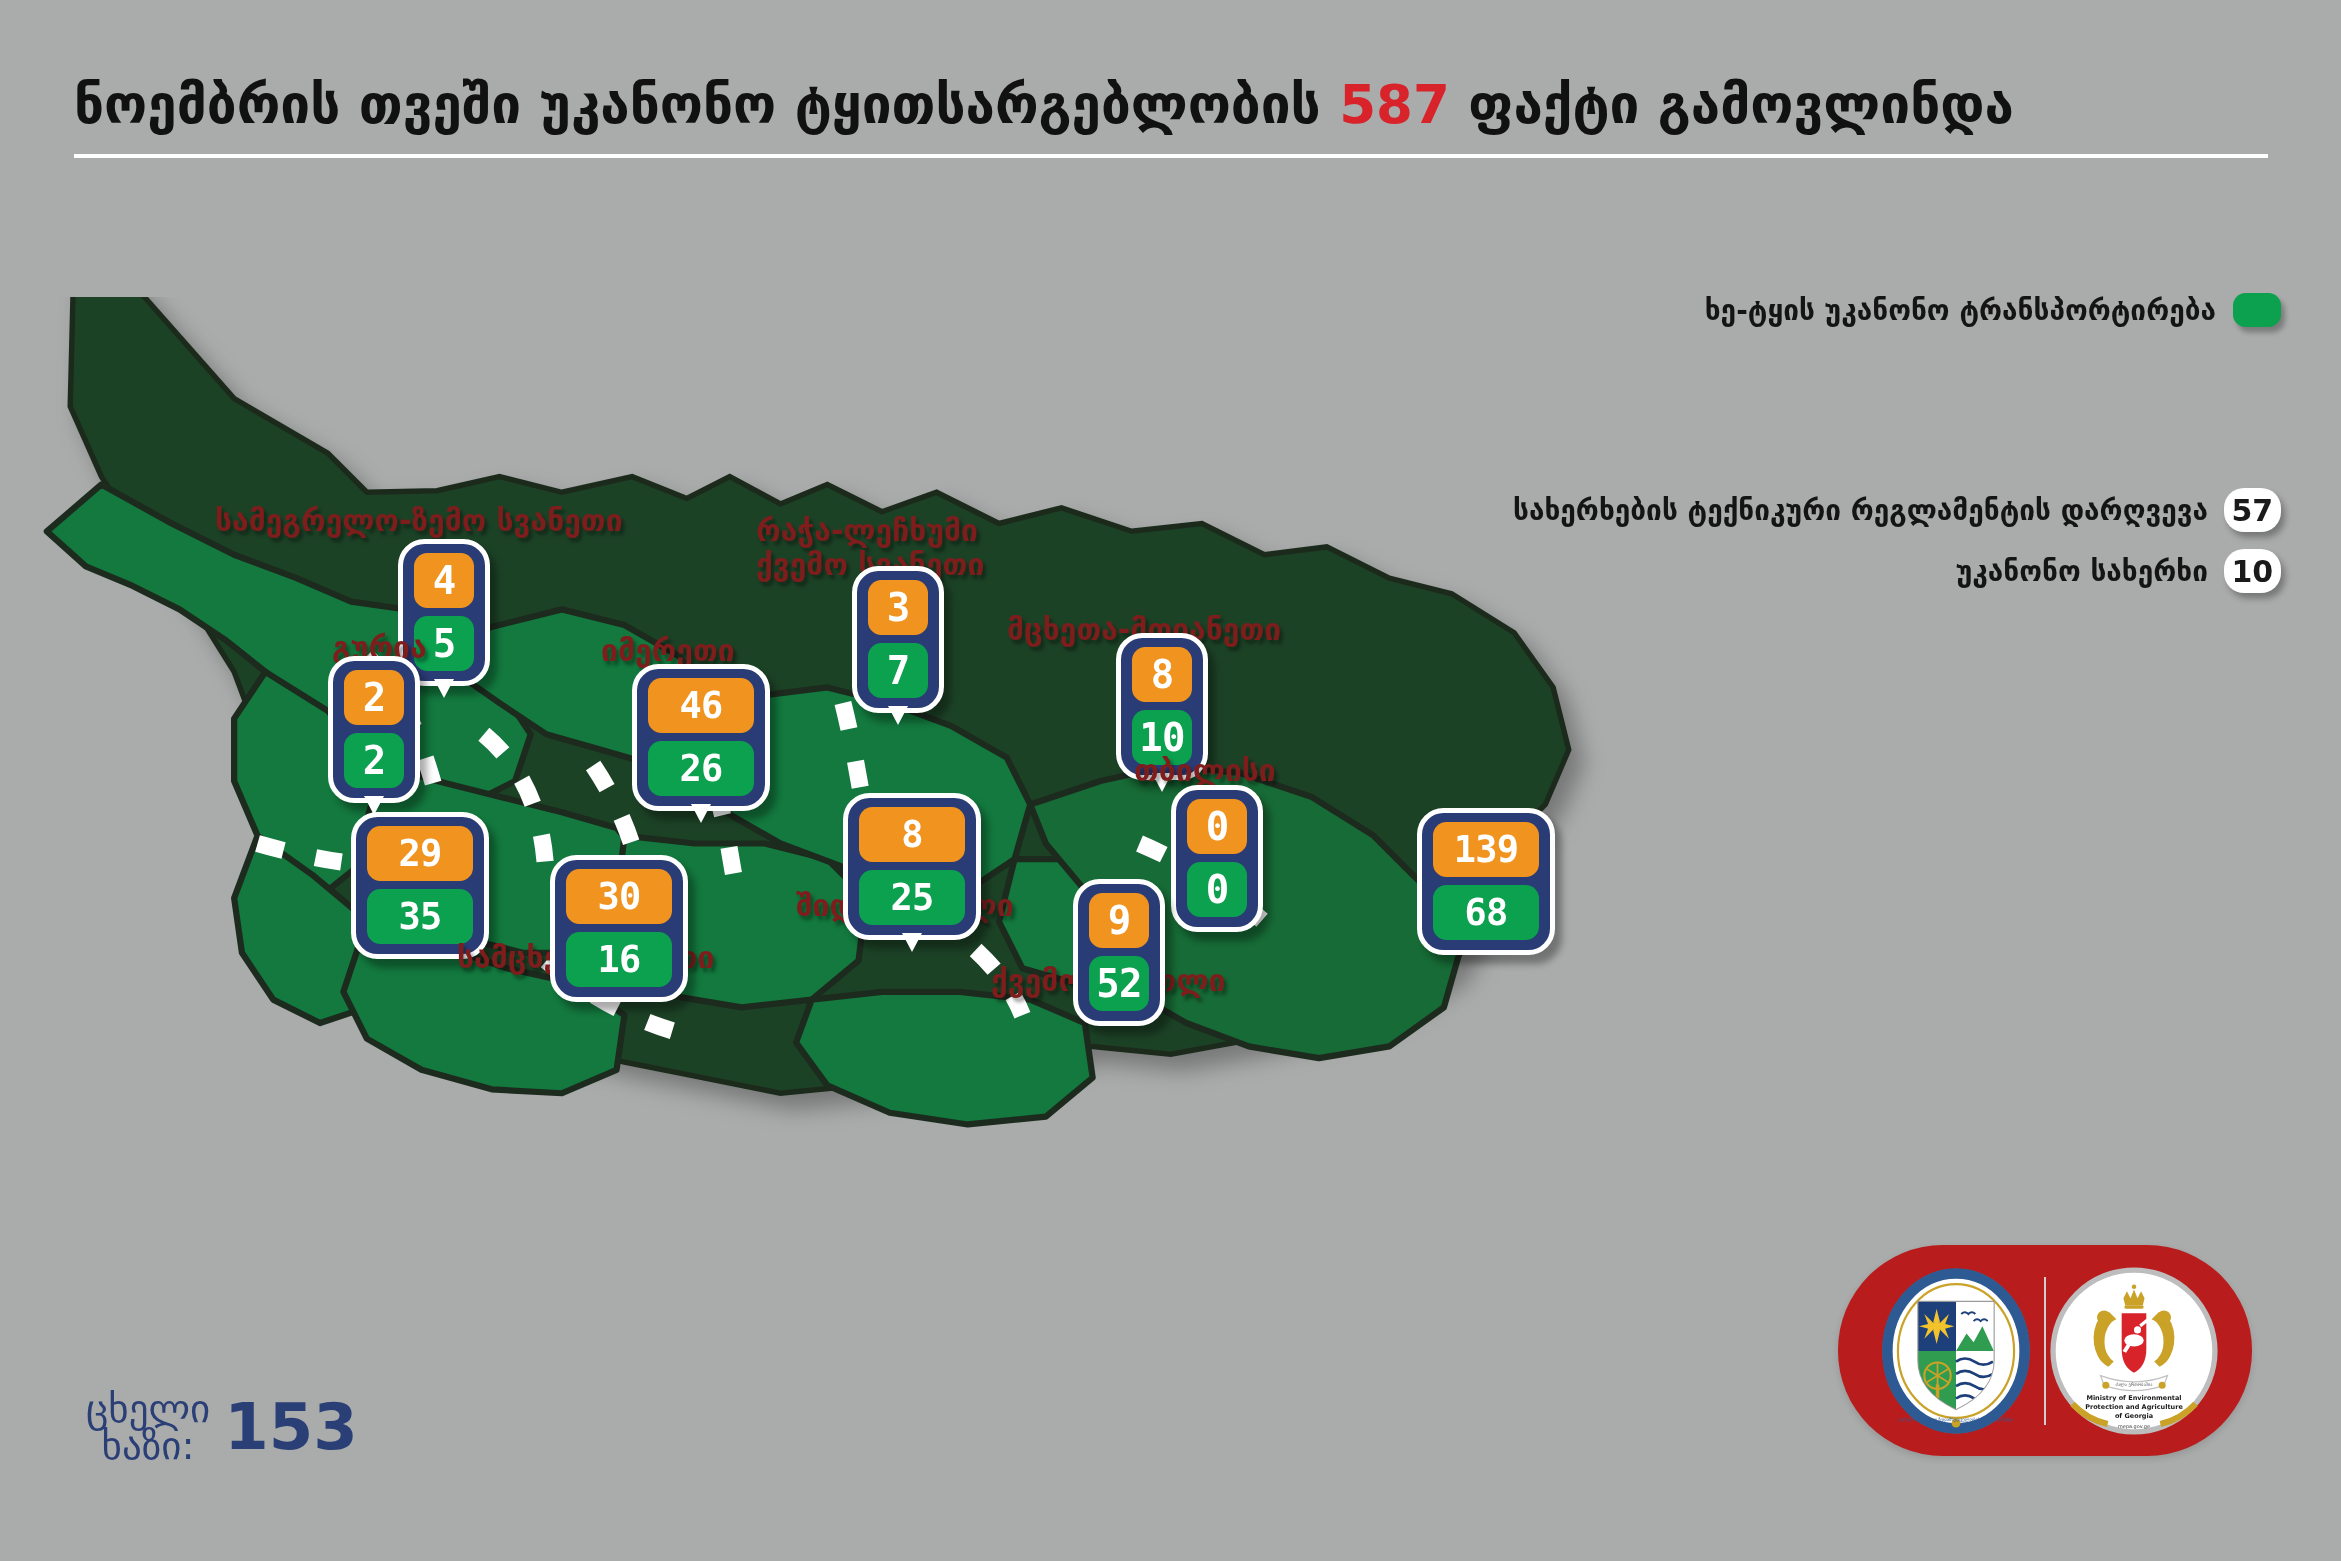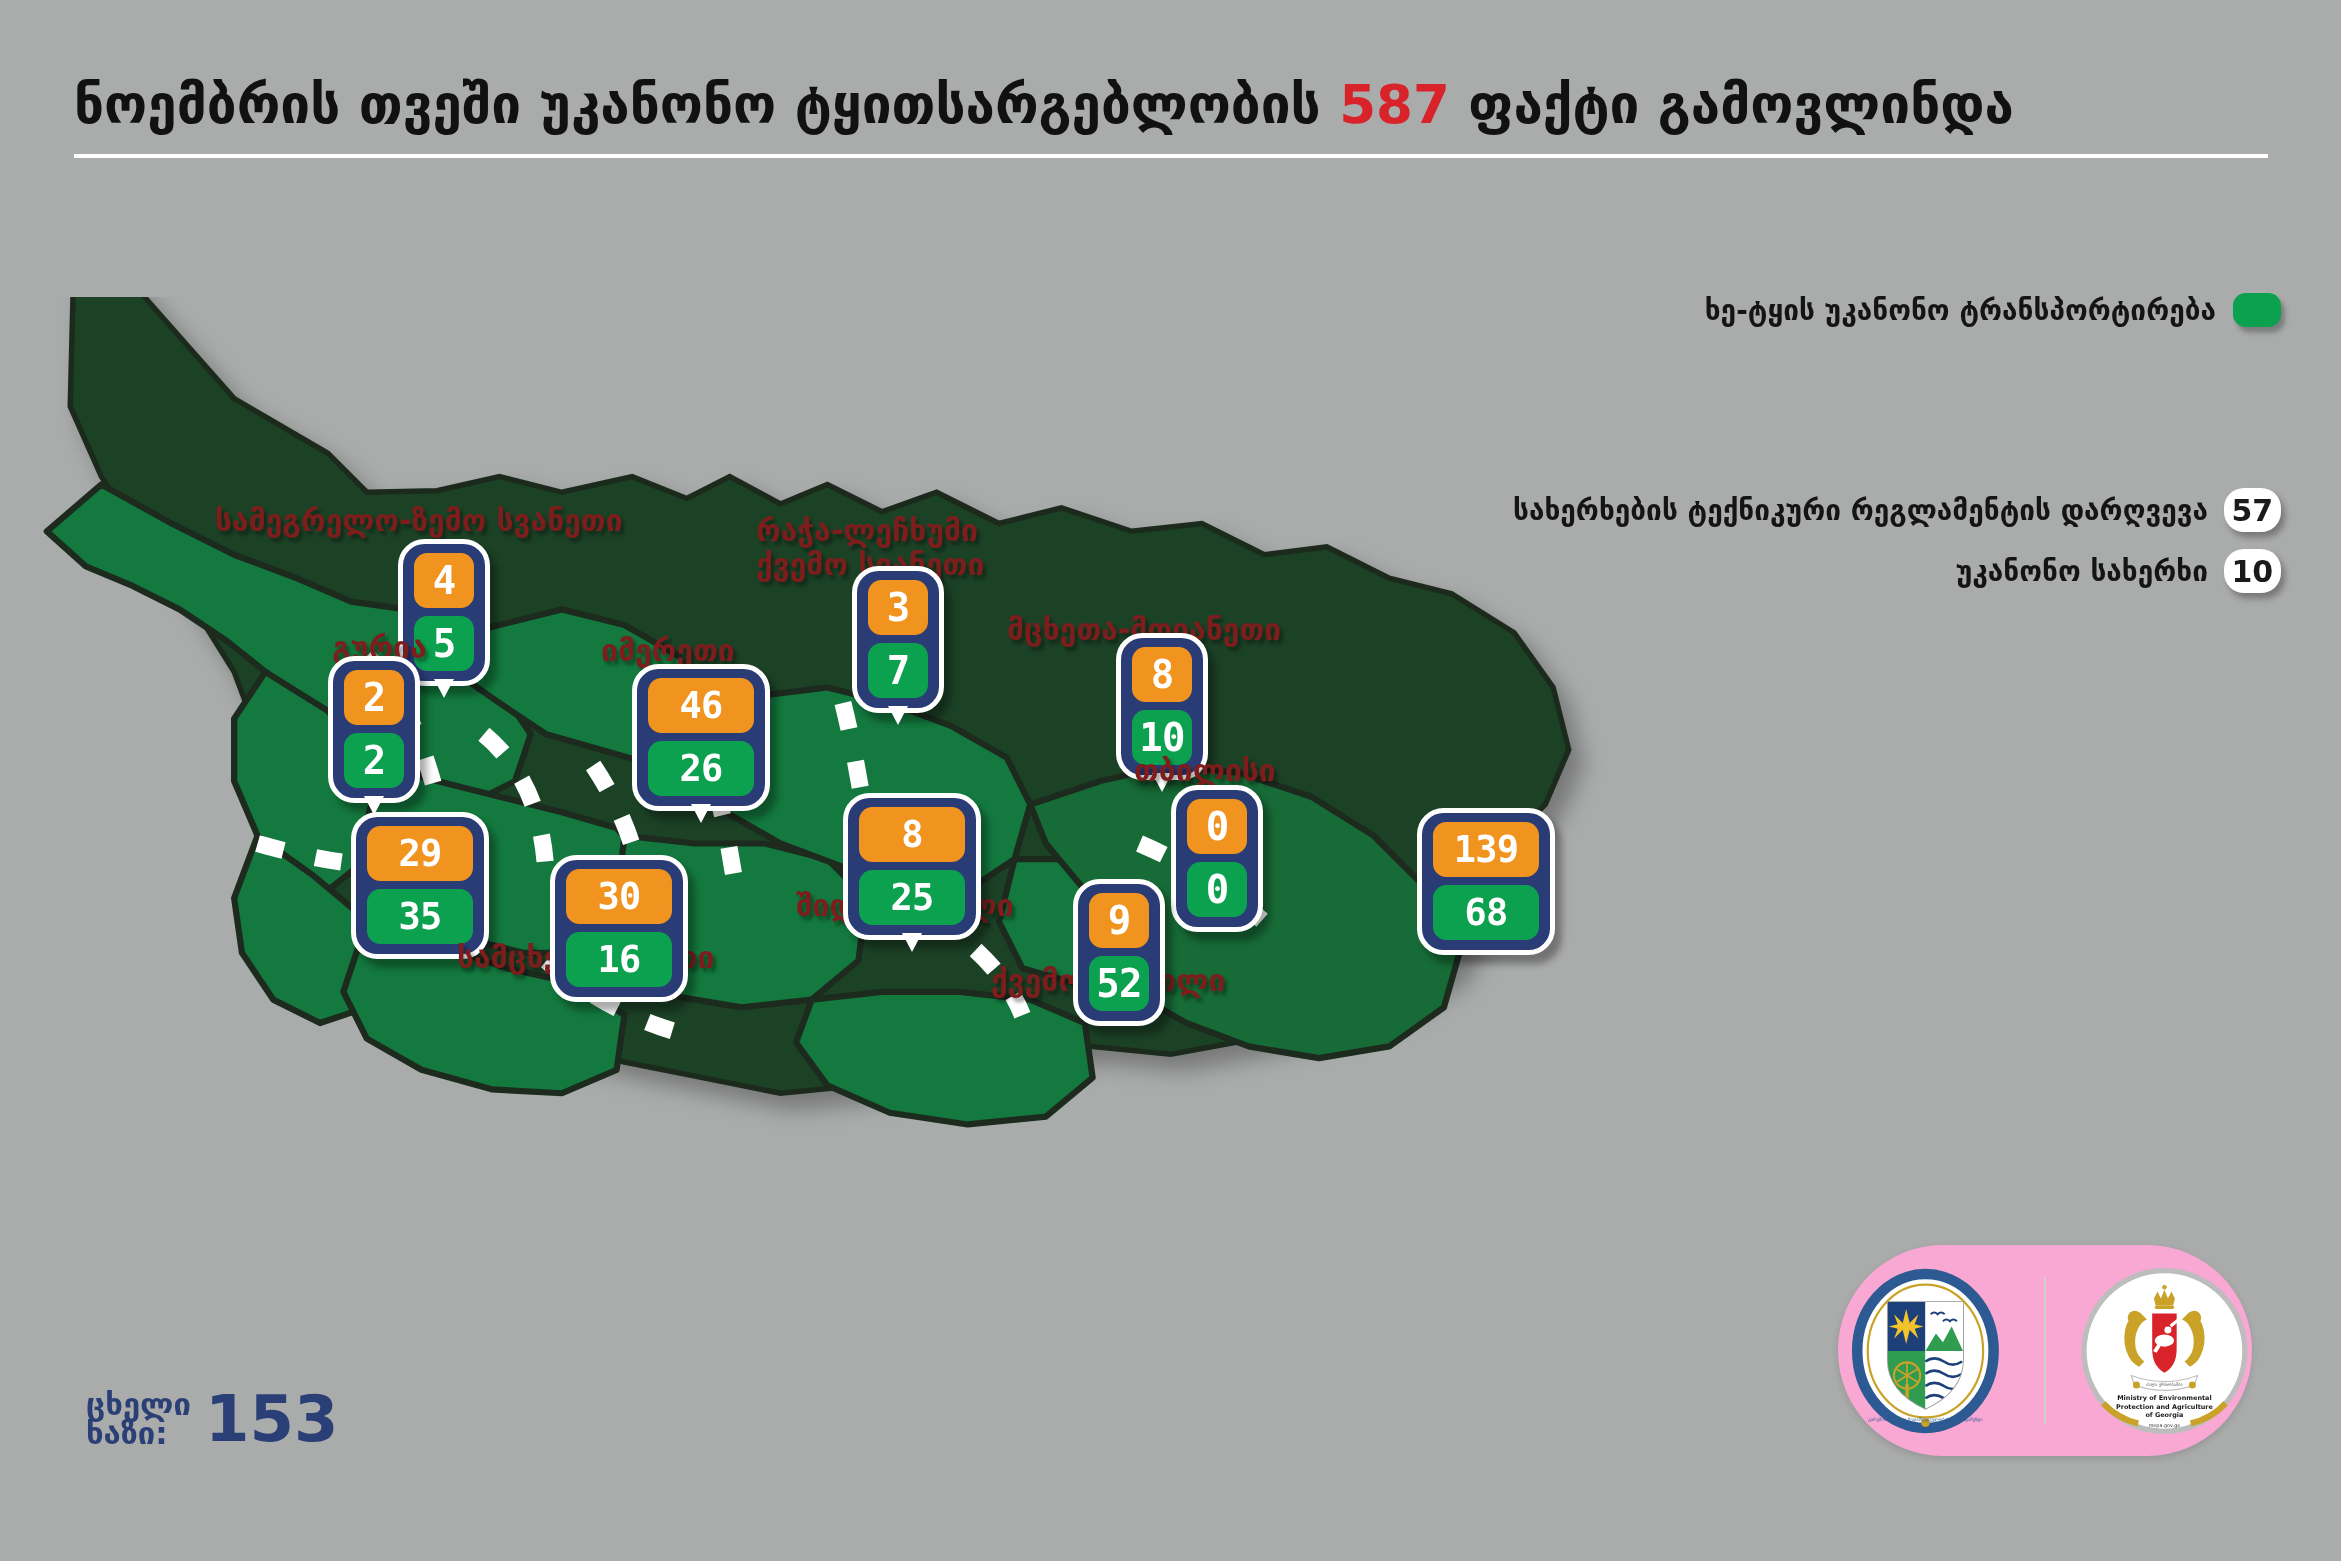--- a/index.html
+++ b/index.html
@@ -88,33 +88,32 @@
     color:#7f1d1d; font-size:30px; font-weight:700;
     white-space:nowrap; line-height:1.12;
     text-shadow:3.1px 3.9px 3.9px rgba(0,0,0,.40);
   }
   
   #hotline {
     position:absolute; left:86px; top:1390px;
     display:flex; align-items:center; color:#2b3f77;
   }
   #hotline-words {
-    font-size:31px; font-weight:700; line-height:0.95; text-align:left;
+    font-size:39px; font-weight:400; line-height:0.95; text-align:center;
   }
   #hotline-num {
     font-size:64px; font-weight:700; line-height:0.86; margin-left:14px;
   }
   
   #emblems {
     position:absolute; left:1838px; top:1245px;
     width:414px; height:211px;
-    background:#f9a8d4; border-radius:105px;
+    background:#b91c1c; border-radius:105px;
     display:flex; align-items:center; justify-content:center;
     box-shadow:0 3.1px 7.8px rgba(0,0,0,.12);
-    gap:31px;
   }
   #emblems .sep { width:2.3px; height:148px; background:#cfcfcf; }
 </style>
 </head>
 <body>
 
 <div id="header">
   <div id="title">
     <span>ნოემბრის თვეში უკანონო ტყითსარგებლობის</span>
     <span class="hl">587</span>

